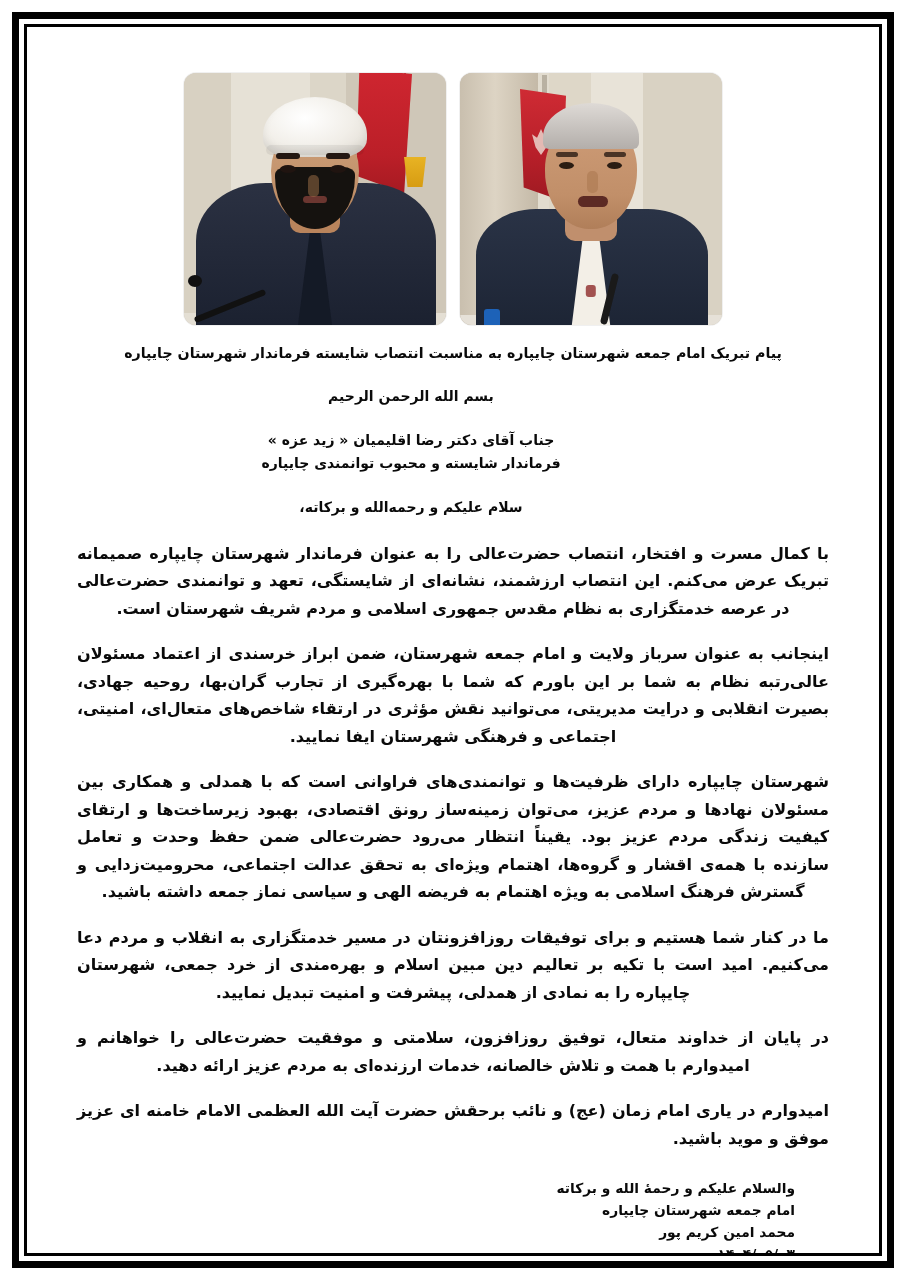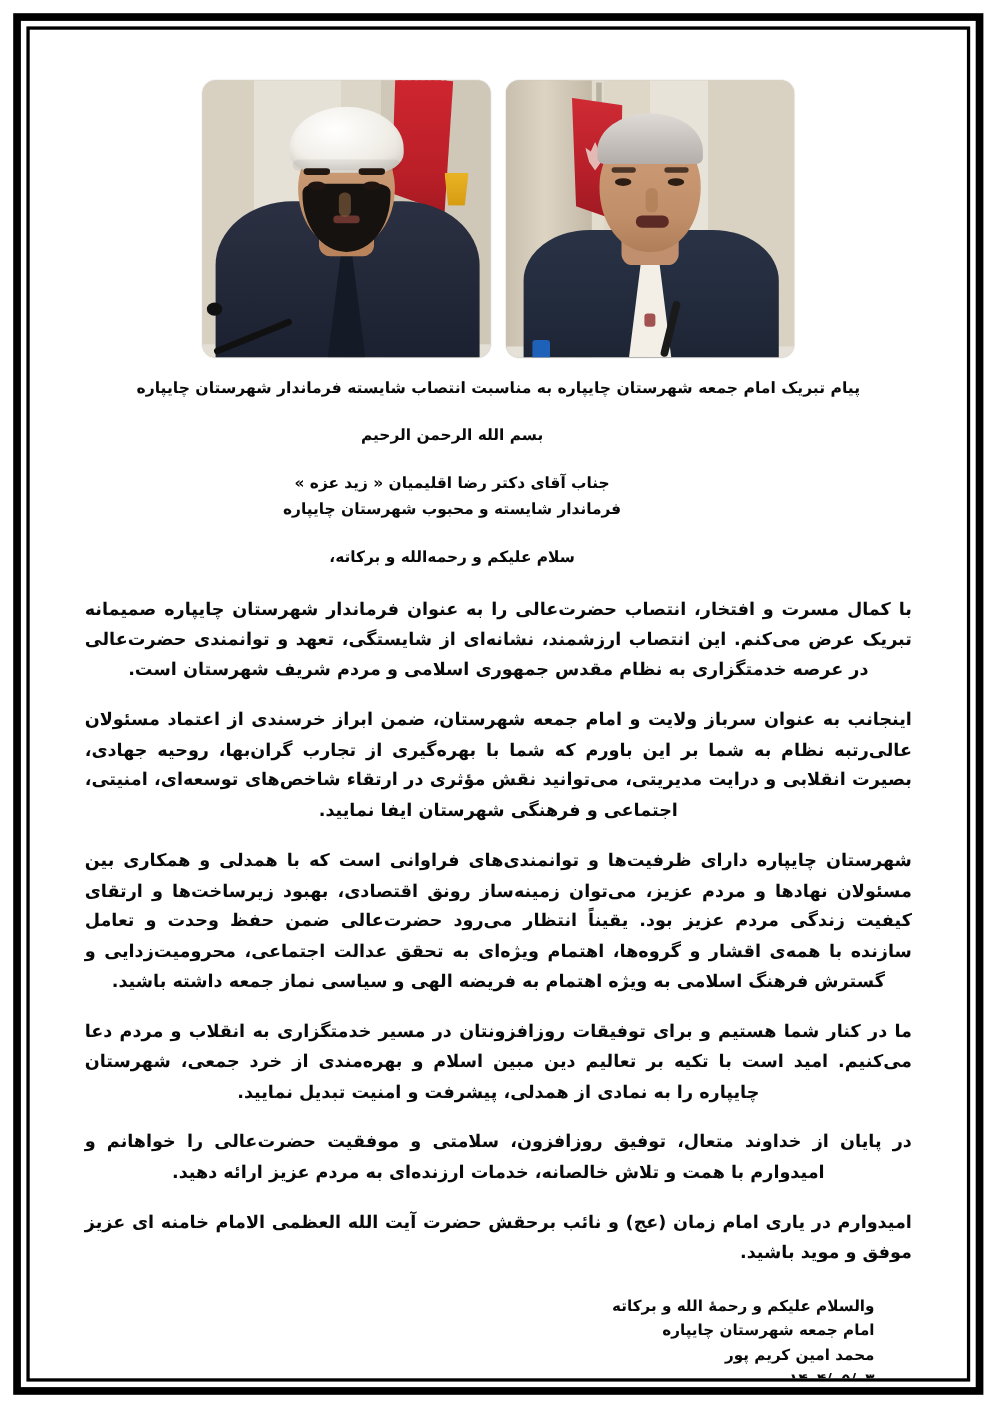--- a/index.html
+++ b/index.html
@@ -377,28 +377,28 @@
       </div>
 
       <div class="body-text">
 
         <div class="title-line">پیام تبریک امام جمعه شهرستان چایپاره به مناسبت انتصاب شایسته فرماندار شهرستان چایپاره</div>
 
         <div class="bismillah">بسم الله الرحمن الرحیم</div>
 
         <div class="addr">
           <div>جناب آقای دکتر رضا اقلیمیان « زید عزه »</div>
-          <div>فرماندار شایسته و محبوب شهرستان چایپاره</div>
+          <div>فرماندار شایسته و محبوب توانمندی چایپاره</div>
         </div>
 
         <div class="greet">سلام علیکم و رحمه‌الله و برکاته،</div>
 
         <p class="para">با کمال مسرت و افتخار، انتصاب حضرت‌عالی را به عنوان فرماندار شهرستان چایپاره صمیمانه تبریک عرض می‌کنم. این انتصاب ارزشمند، نشانه‌ای از شایستگی، تعهد و توانمندی حضرت‌عالی در عرصه خدمتگزاری به نظام مقدس جمهوری اسلامی و مردم شریف شهرستان است.</p>
 
-        <p class="para">اینجانب به عنوان سرباز ولایت و امام جمعه شهرستان، ضمن ابراز خرسندی از اعتماد مسئولان عالی‌رتبه نظام به شما بر این باورم که شما با بهره‌گیری از تجارب گران‌بها، روحیه جهادی، بصیرت انقلابی و درایت مدیریتی، می‌توانید نقش مؤثری در ارتقاء شاخص‌های توسعه‌ای، امنیتی، اجتماعی و فرهنگی شهرستان ایفا نمایید.</p>
+        <p class="para">اینجانب به عنوان سرباز ولایت و امام جمعه شهرستان، ضمن ابراز خرسندی از اعتماد مسئولان عالی‌رتبه نظام به شما بر این باورم که شما با بهره‌گیری از تجارب گران‌بها، روحیه جهادی، بصیرت انقلابی و درایت مدیریتی، می‌توانید نقش مؤثری در ارتقاء شاخص‌های متعال‌ای، امنیتی، اجتماعی و فرهنگی شهرستان ایفا نمایید.</p>
 
         <p class="para">شهرستان چایپاره دارای ظرفیت‌ها و توانمندی‌های فراوانی است که با همدلی و همکاری بین مسئولان نهادها و مردم عزیز، می‌توان زمینه‌ساز رونق اقتصادی، بهبود زیرساخت‌ها و ارتقای کیفیت زندگی مردم عزیز بود. یقیناً انتظار می‌رود حضرت‌عالی ضمن حفظ وحدت و تعامل سازنده با همه‌ی اقشار و گروه‌ها، اهتمام ویژه‌ای به تحقق عدالت اجتماعی، محرومیت‌زدایی و گسترش فرهنگ اسلامی به ویژه اهتمام به فریضه الهی و سیاسی نماز جمعه داشته باشید.</p>
 
         <p class="para">ما در کنار شما هستیم و برای توفیقات روزافزونتان در مسیر خدمتگزاری به انقلاب و مردم دعا می‌کنیم. امید است با تکیه بر تعالیم دین مبین اسلام و بهره‌مندی از خرد جمعی، شهرستان چایپاره را به نمادی از همدلی، پیشرفت و امنیت تبدیل نمایید.</p>
 
         <p class="para">در پایان از خداوند متعال، توفیق روزافزون، سلامتی و موفقیت حضرت‌عالی را خواهانم و امیدوارم با همت و تلاش خالصانه، خدمات ارزنده‌ای به مردم عزیز ارائه دهید.</p>
 
         <p class="para last-right">امیدوارم در یاری امام زمان (عج) و نائب برحقش حضرت آیت الله العظمی الامام خامنه ای عزیز موفق و موید باشید.</p>
 
       </div>

